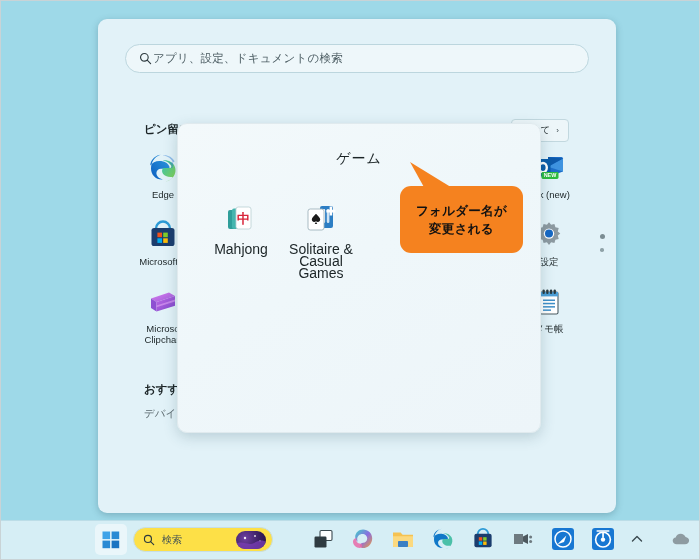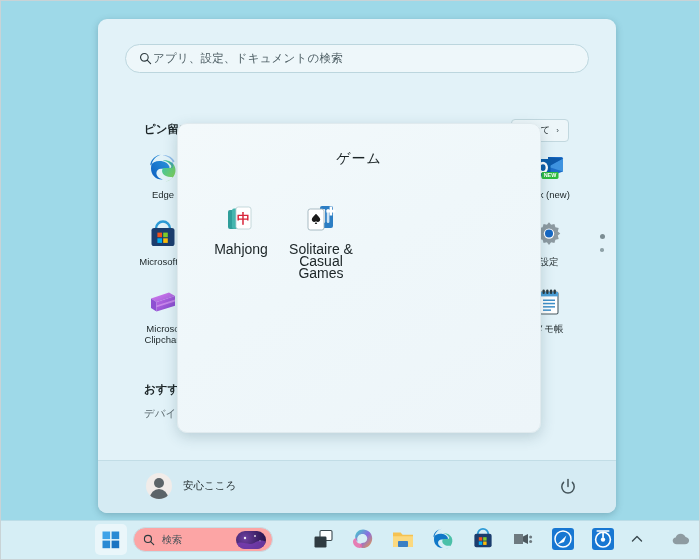--- a/index.html
+++ b/index.html
@@ -256,21 +256,21 @@
     display:flex; align-items:center; gap: 6px;
   }
   #start-button {
     width: 32px; height: 31px;
     background: #eaf6fa;
     border-radius: 5px;
     display:flex; align-items:center; justify-content:center;
   }
   #tb-search {
     width: 140px; height: 25px;
-    background: #fca5a5;
+    background: #fde047;
     border: 1px solid #c6dee6;
     border-radius: 13px;
     display:flex; align-items:center;
     padding-left: 9px;
     box-sizing:border-box;
     position: relative;
   }
   #tb-search .ph { font-size:10px; color:#3f4f55; margin-left:7px; }
   #tb-search .thumb {
     position:absolute; right: 6px; top: 3px;
@@ -418,35 +418,20 @@
     </div>
 
     <div id="page-dots">
       <i class="on"></i>
       <i class="off"></i>
     </div>
 
     <div class="section-head" id="reco-head">おすす</div>
     <div id="reco-sub">デバイス</div>
 
-    <div id="account-bar">
-      <div id="account">
-        <div id="avatar">
-          <span class="head"></span>
-            <span class="body"></span>
-        </div>
-        <span class="nm">安心こころ</span>
-      </div>
-      <div id="power-btn">
-        <svg width="20" height="20" viewBox="0 0 20 20">
-          <path d="M5.6 5.4a6.2 6.2 0 1 0 8.8 0" fill="none" stroke="#44545a" stroke-width="1.5" stroke-linecap="round"></path>
-          <line x1="10" y1="2.6" x2="10" y2="9.6" stroke="#44545a" stroke-width="1.5" stroke-linecap="round"></line>
-        </svg>
-      </div>
-    </div>
 
   </div>
 
   <div id="folder-popup">
     <div id="folder-title">ゲーム</div>
 
     <div class="fa" id="fa-mahjong">
       <div class="ic">
         <svg width="34" height="34" viewBox="0 0 34 34">
           <rect x="4" y="8" width="14" height="19" rx="2" fill="#2f9e9a"></rect>
@@ -467,20 +452,29 @@
           <path d="M25.6 4.6h2.6v3.2h3.2v2.6h-3.2v3.2h-2.6v-3.2h-3.2V7.8h3.2z" fill="#ffffff"></path>
           <rect x="4" y="7" width="16" height="21" rx="2.2" fill="#ffffff" stroke="#9fb3bc" stroke-width=".9"></rect>
           <path d="M12 11.8c2.4 2.6 4.2 4 4.2 5.8 0 1.4-1.1 2.3-2.3 2.3-.8 0-1.4-.4-1.9-1 .2 1.3.6 2.3 1.3 3.1h-2.6c.7-.8 1.1-1.8 1.3-3.1-.5.6-1.1 1-1.9 1-1.2 0-2.3-.9-2.3-2.3 0-1.8 1.8-3.2 4.2-5.8z" fill="#1a1a1a"></path>
         </svg>
       </div>
       <div class="lb">Solitaire &amp;</div>
       <div class="lb">Casual Games</div>
     </div>
   </div>
 
+  <div id="callout">
+    <svg class="tail" viewBox="0 0 46 28">
+      <path d="M2 0 L46 27 L17 27 Z" fill="#f5821f"></path>
+    </svg>
+    <div class="bubble">
+      <div class="ln">フォルダー名が</div>
+      <div class="ln">変更される</div>
+    </div>
+  </div>
 
   <div id="taskbar">
 
     <div id="tb-left">
       <div id="start-button">
         <svg width="18" height="18" viewBox="0 0 18 18">
           <rect x="0.5" y="0.5" width="7.6" height="7.6" fill="#3fa3e8"></rect>
           <rect x="9.6" y="0.5" width="7.6" height="7.6" fill="#2a8ad4"></rect>
           <rect x="0.5" y="9.6" width="7.6" height="7.6" fill="#2a8ad4"></rect>
           <rect x="9.6" y="9.6" width="7.6" height="7.6" fill="#1b74c2"></rect>

